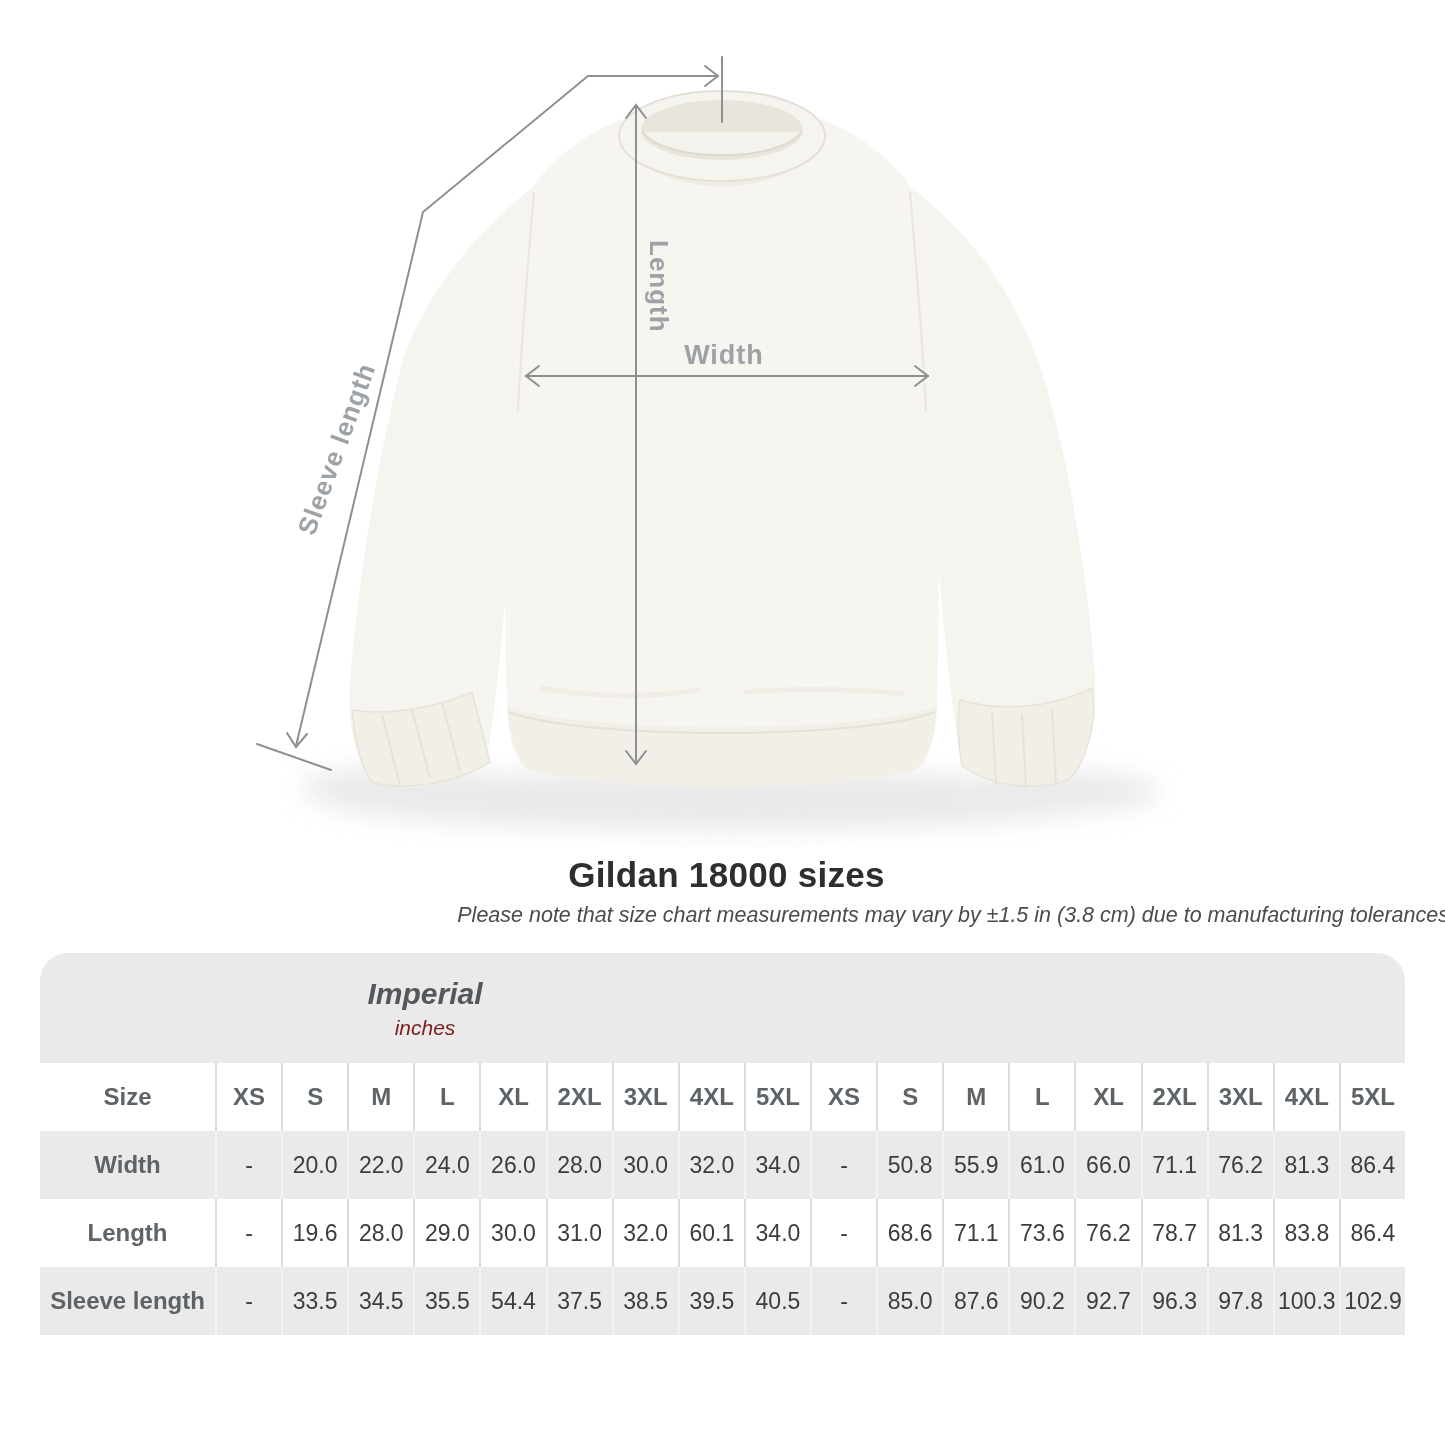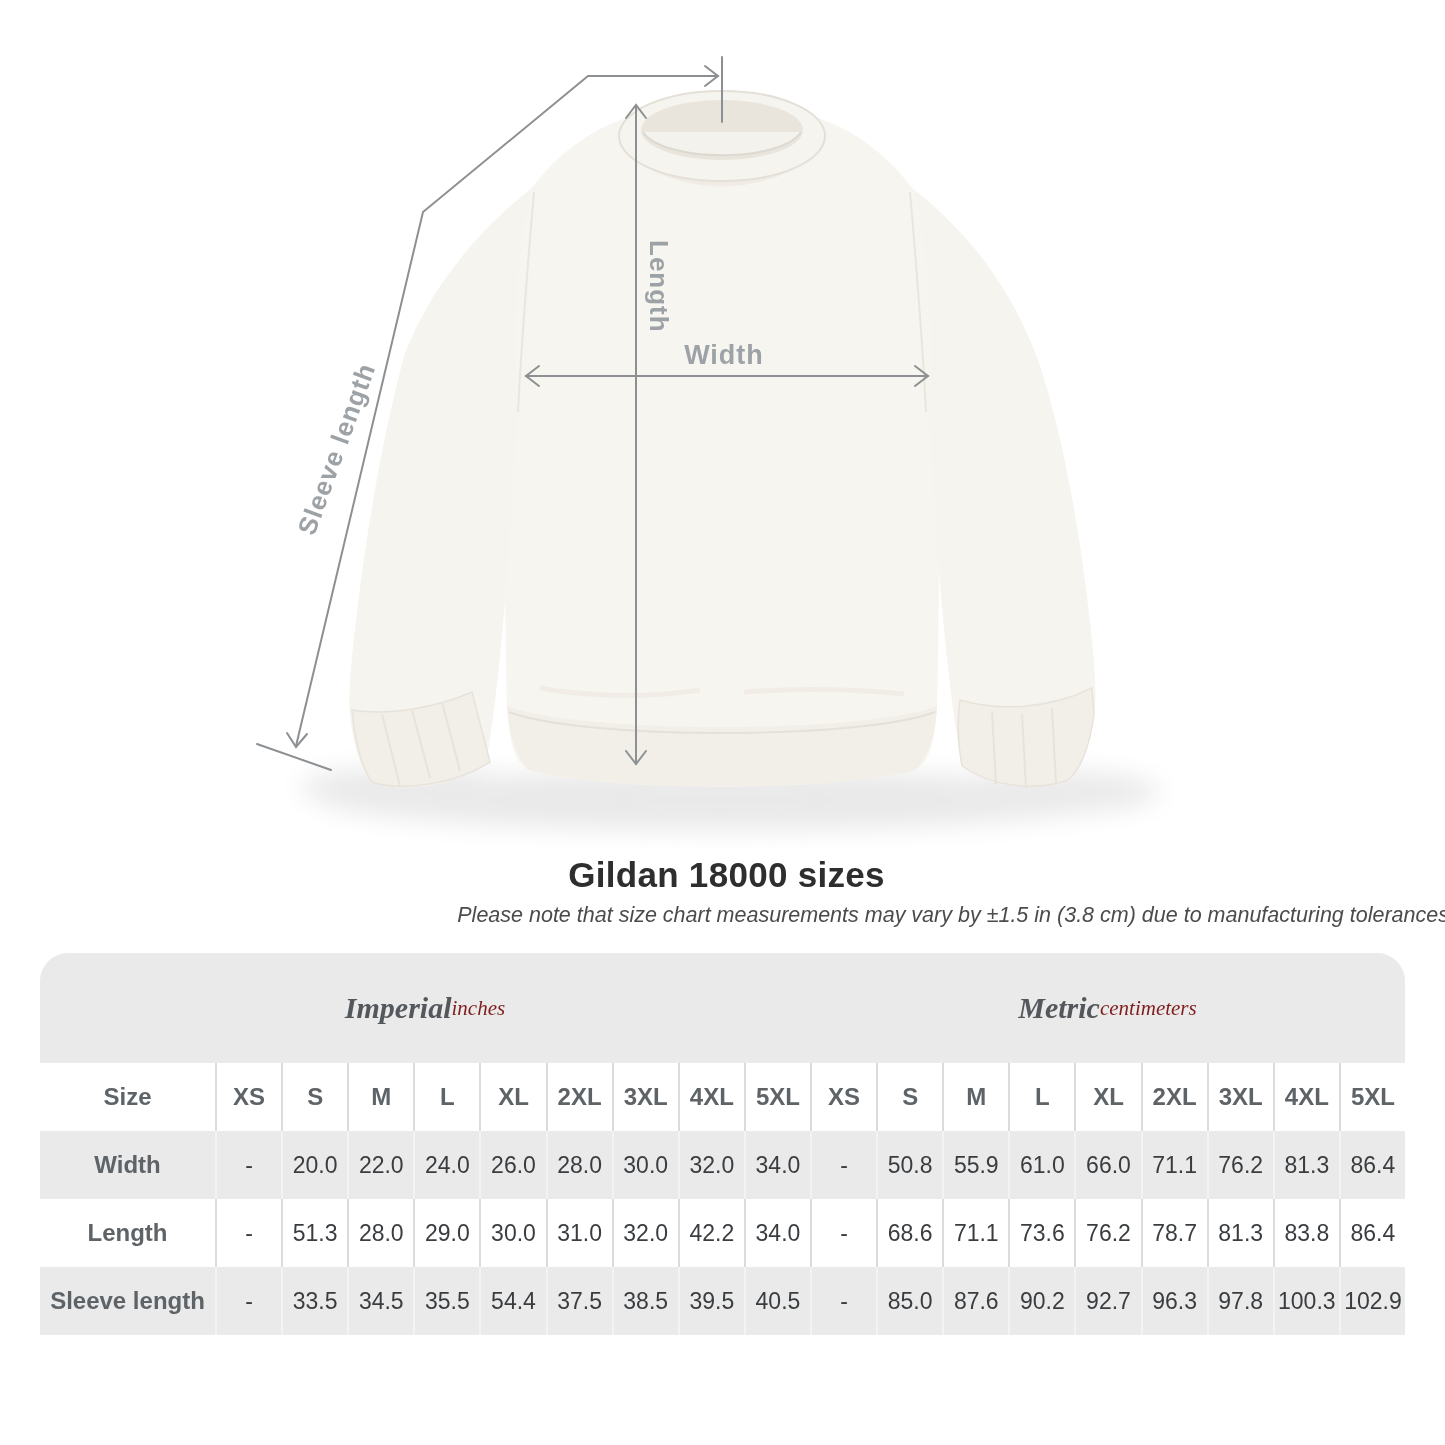--- a/index.html
+++ b/index.html
@@ -17,21 +17,21 @@
   .note{
     position:absolute;top:899px;left:0;width:100%;margin:4px;text-align:right;
     font-size:21.5px;font-style:italic;color:#4b4b4b;
   }
 
   .size-table{
     position:absolute;left:40px;top:953px;width:1365px;height:450px;
     border-radius:28px;overflow:hidden;background:#ffffff;
   }
   .band{display:flex;height:110px;background:#eaeaea;}
-  .band-group{display:flex;flex-direction:row;align-items:center;justify-content:center;row-gap:5px;font-family:Liberation Serif, serif;}
+  .band-group{display:flex;flex-direction:column;align-items:center;justify-content:center;row-gap:5px;}
   .band-group.imperial{flex:0 0 56.41%;}
   .band-group.metric{flex:1 1 auto;}
   .group-name{font-size:30px;font-weight:bold;font-style:italic;color:#54585c;}
   .group-unit{font-size:21px;font-style:italic;color:#7f1d1d;}
 
   .row{display:flex;height:68px;}
   .row.stripe{background:#eaeaea;}
   .cell{
     flex:1 1 0;min-width:0;display:flex;align-items:center;justify-content:center;
     border-left:2px solid #dbdbdb;
@@ -152,24 +152,20 @@
   </div>
 
   <h1 class="title">Gildan 18000 sizes</h1>
   <p class="note">Please note that size chart measurements may vary by ±1.5 in (3.8 cm) due to manufacturing tolerances</p>
 
   <div class="size-table">
     <div class="band">
       <div class="band-group imperial">
         <div class="group-name">Imperial</div>
         <div class="group-unit">inches</div>
-      </div>
-      <div class="band-group metric">
-        <div class="group-name">Metric</div>
-        <div class="group-unit">centimeters</div>
       </div>
     </div>
     <div class="grid" id="size-grid">
         <div class="row">
           <div class="cell label-cell head-cell">Size</div>
           <div class="cell head-cell">XS</div>
           <div class="cell head-cell">S</div>
           <div class="cell head-cell">M</div>
           <div class="cell head-cell">L</div>
           <div class="cell head-cell">XL</div>
@@ -204,27 +200,27 @@
           <div class="cell value-cell">61.0</div>
           <div class="cell value-cell">66.0</div>
           <div class="cell value-cell">71.1</div>
           <div class="cell value-cell">76.2</div>
           <div class="cell value-cell">81.3</div>
           <div class="cell value-cell">86.4</div>
         </div>
         <div class="row">
           <div class="cell label-cell">Length</div>
           <div class="cell value-cell">-</div>
-          <div class="cell value-cell">51.3</div>
+          <div class="cell value-cell">19.6</div>
           <div class="cell value-cell">28.0</div>
           <div class="cell value-cell">29.0</div>
           <div class="cell value-cell">30.0</div>
           <div class="cell value-cell">31.0</div>
           <div class="cell value-cell">32.0</div>
-          <div class="cell value-cell">42.2</div>
+          <div class="cell value-cell">60.1</div>
           <div class="cell value-cell">34.0</div>
           <div class="cell value-cell">-</div>
           <div class="cell value-cell">68.6</div>
           <div class="cell value-cell">71.1</div>
           <div class="cell value-cell">73.6</div>
           <div class="cell value-cell">76.2</div>
           <div class="cell value-cell">78.7</div>
           <div class="cell value-cell">81.3</div>
           <div class="cell value-cell">83.8</div>
           <div class="cell value-cell">86.4</div>

